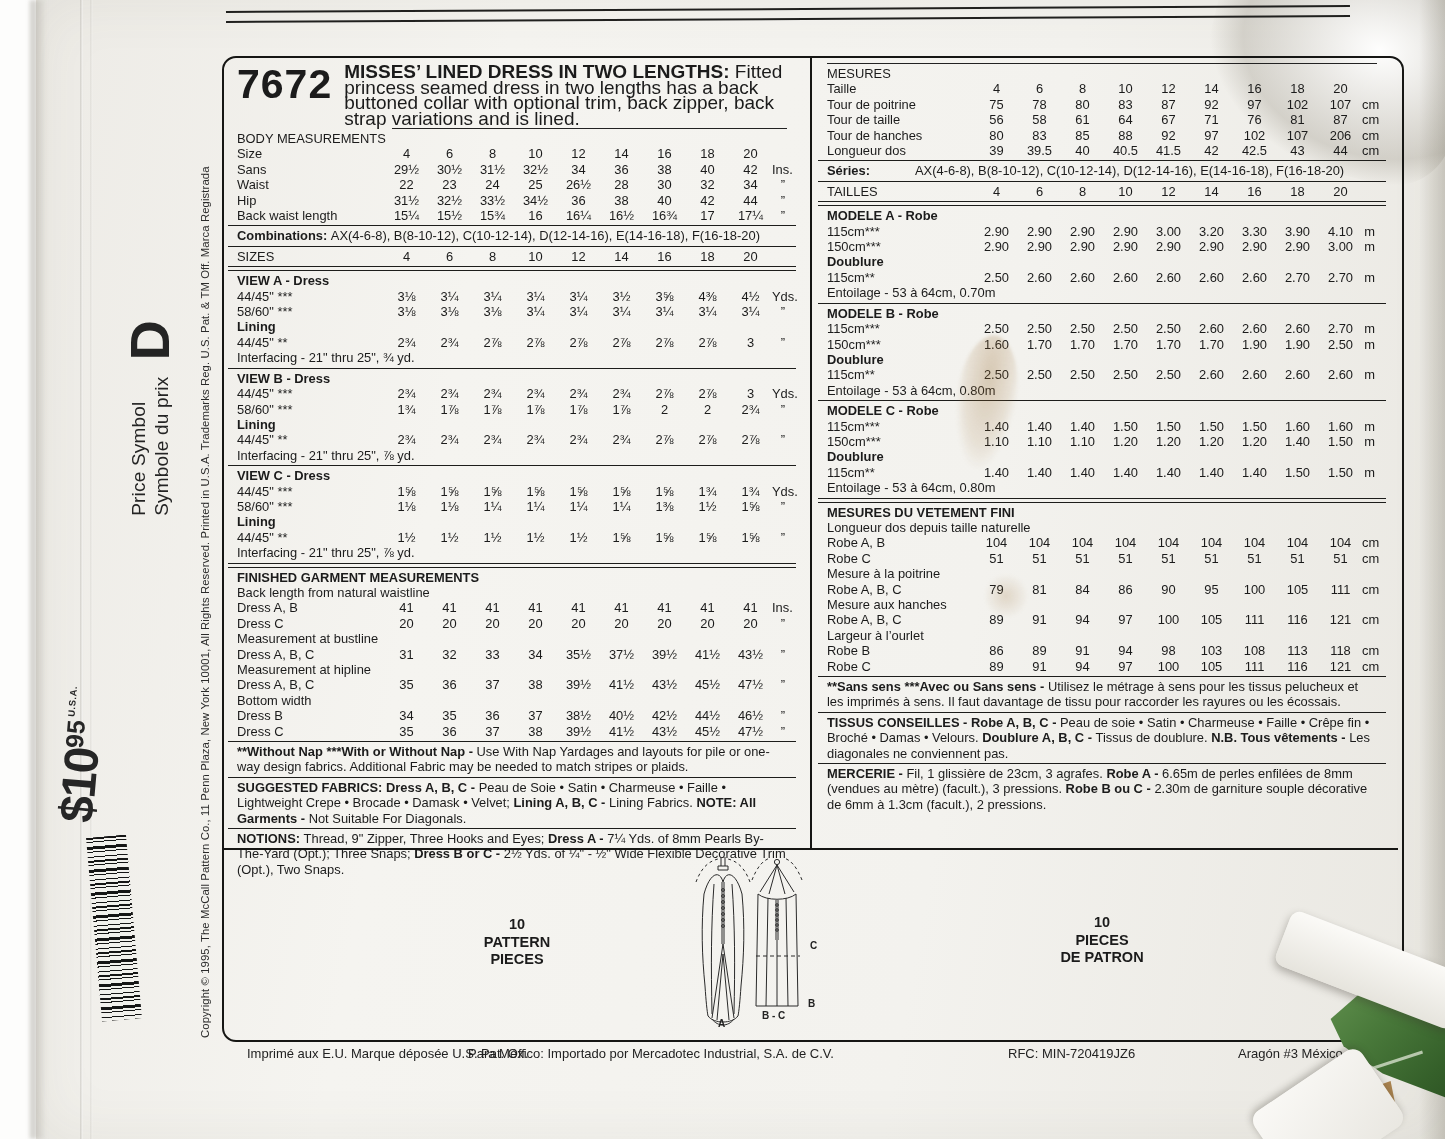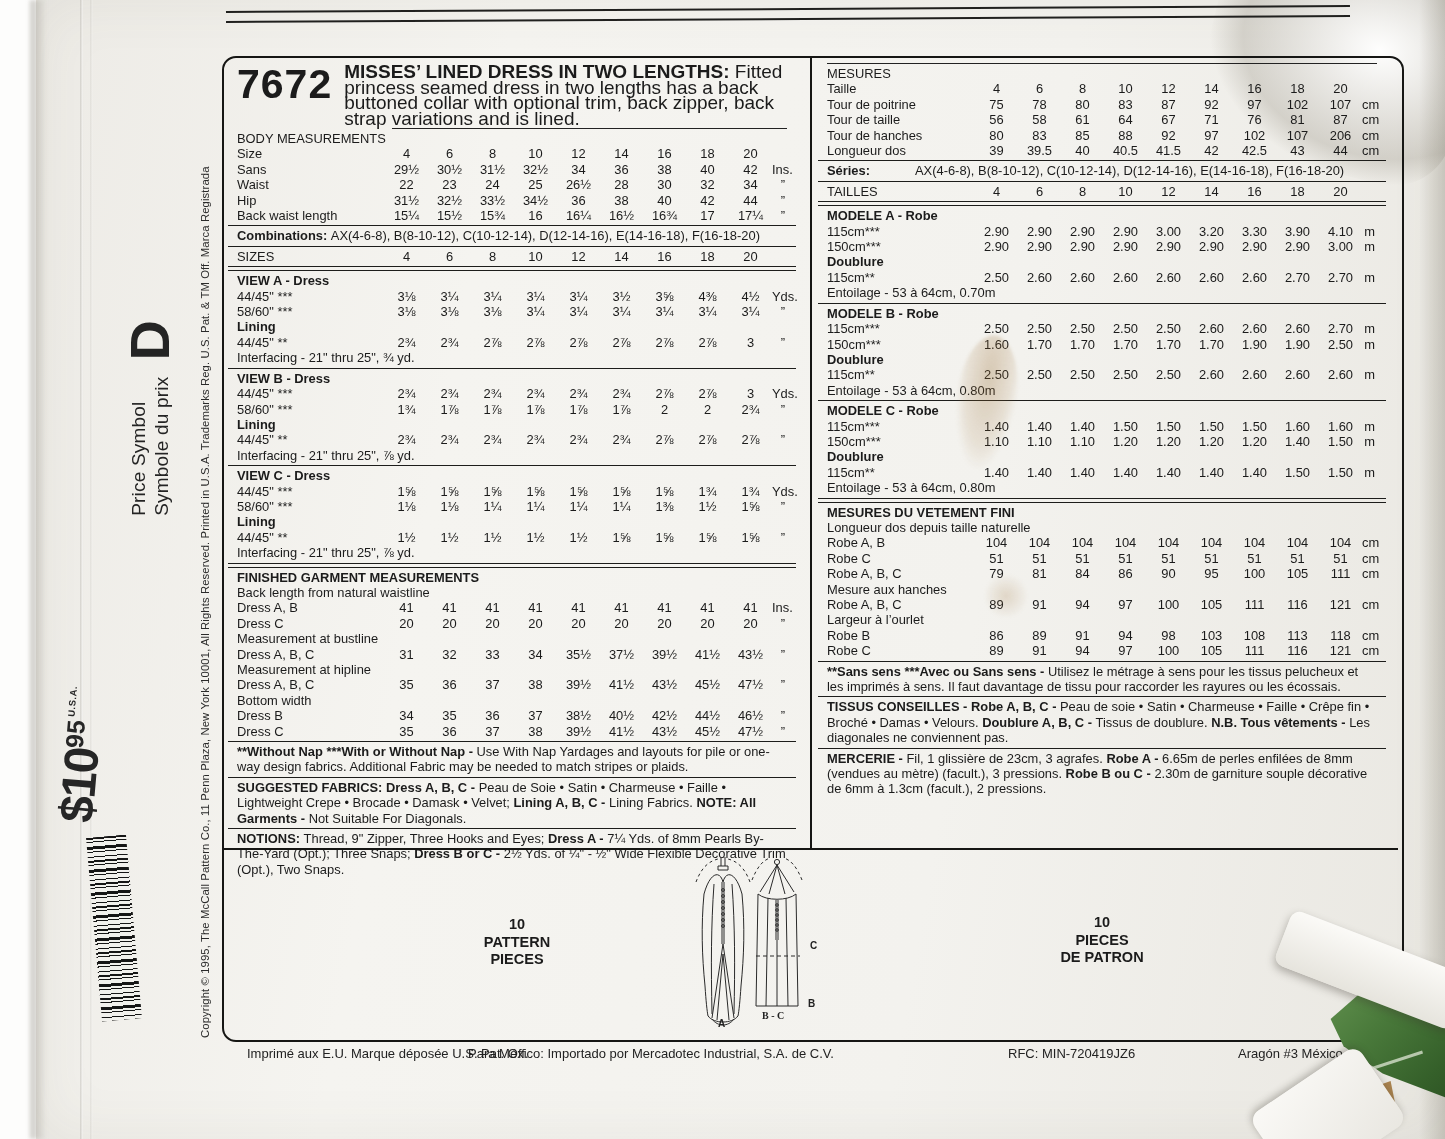--- a/index.html
+++ b/index.html
@@ -65,21 +65,21 @@
   .series .b{display:inline-block;width:88px;}
 
   
   .bottom-band{position:absolute;left:0;top:790px;width:1174px;height:188px;border-top:2.4px solid #161614;}
   .pp{position:absolute;width:180px;text-align:center;font-weight:bold;font-size:14.5px;line-height:17.5px;}
   .pp-en{left:203px;top:66px;}
   .pp-fr{left:788px;top:64px;}
   .sketch{position:absolute;left:470px;top:6px;}
   .sk-label{position:absolute;font-size:10px;font-weight:bold;color:#222;}
   .lab-a{left:494px;top:168px;}
-  .lab-bc{left:538px;top:160px;font-family:Liberation Serif, serif;}
+  .lab-bc{left:538px;top:160px;}
   .lab-c{left:586px;top:90px;}
   .lab-b{left:584px;top:148px;}
 
   
   .footer-item{position:absolute;top:1046px;font-size:13px;color:#222;white-space:nowrap;}
   .f0{left:247px}.f1{left:468px}.f2{left:1008px}.f3{left:1238px}
 
   
   .stain{position:absolute;border-radius:50%;filter:blur(1.5px);}
   .stain1{left:955px;top:335px;width:62px;height:135px;transform:rotate(8deg);
@@ -700,20 +700,21 @@
             <span class="tc">51</span>
             <span class="tc">51</span>
             <span class="tc">51</span>
             <span class="tc">51</span>
             <span class="tc">51</span>
             <span class="tc">51</span>
             <span class="tc">51</span>
             <span class="tc">51</span>
             <span class="tu">cm</span>
           </div>
+          <div class="tsub">Mesure à la poitrine</div>
           <div class="trow">
             <span class="tl">Robe A, B, C</span>
             <span class="tc">79</span>
             <span class="tc">81</span>
             <span class="tc">84</span>
             <span class="tc">86</span>
             <span class="tc">90</span>
             <span class="tc">95</span>
             <span class="tc">100</span>
             <span class="tc">105</span>

